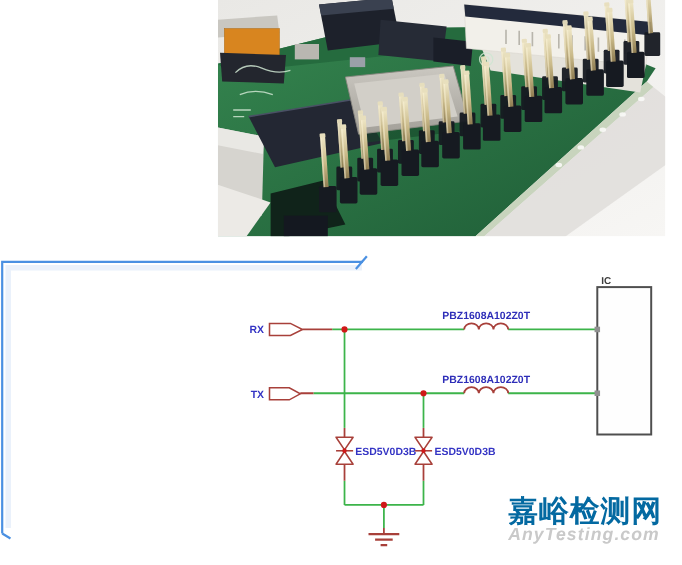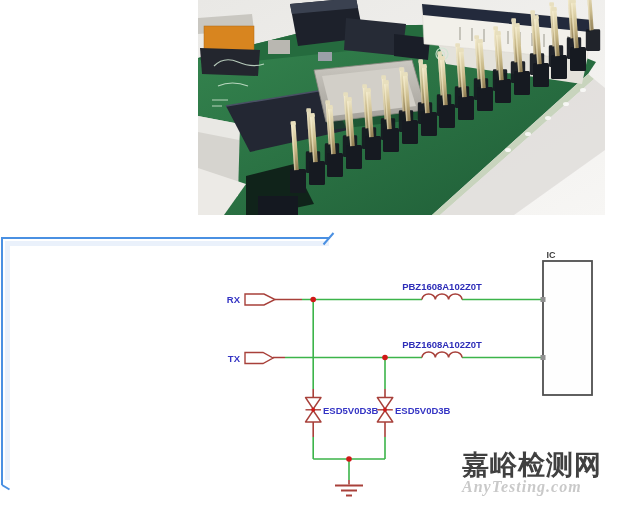--- a/index.html
+++ b/index.html
@@ -3,23 +3,23 @@
 <meta charset="utf-8">
 <style>
   html,body{margin:0;padding:0;background:#ffffff;}
   .canvas{position:relative;width:620px;height:514px;background:#ffffff;overflow:hidden;
           font-family:"Liberation Sans", sans-serif;}
   .photo{position:absolute;left:198px;top:0;width:407px;height:215px;overflow:hidden;}
   .photo svg{display:block;}
   .layer{position:absolute;left:0;top:0;width:620px;height:514px;}
   .watermark{position:absolute;left:462px;top:451px;width:156px;text-align:left;
              pointer-events:none;line-height:1.05;}
-  .wm-cn{font-size:27px;font-weight:bold;color:#404040;letter-spacing:1px;white-space:nowrap;}
+  .wm-cn{font-size:27px;font-weight:bold;color:#0369a1;letter-spacing:1px;white-space:nowrap;}
   .wm-en{font-size:16px;font-style:italic;font-weight:bold;color:#c9c9c9;
-         font-family:Liberation Serif, serif;letter-spacing:1px;white-space:nowrap;}
+         font-family:Liberation Sans, sans-serif;letter-spacing:1px;white-space:nowrap;}
   svg text{font-family:"Liberation Sans", sans-serif;}
   .sch-label{font-size:9.5px;font-weight:bold;fill:#3434c4;}
   .ic-label{font-size:9px;font-weight:bold;fill:#3d3d3d;}
 </style>
 </head>
 <body>
 
 <div class="canvas">
 
   <div class="photo">

